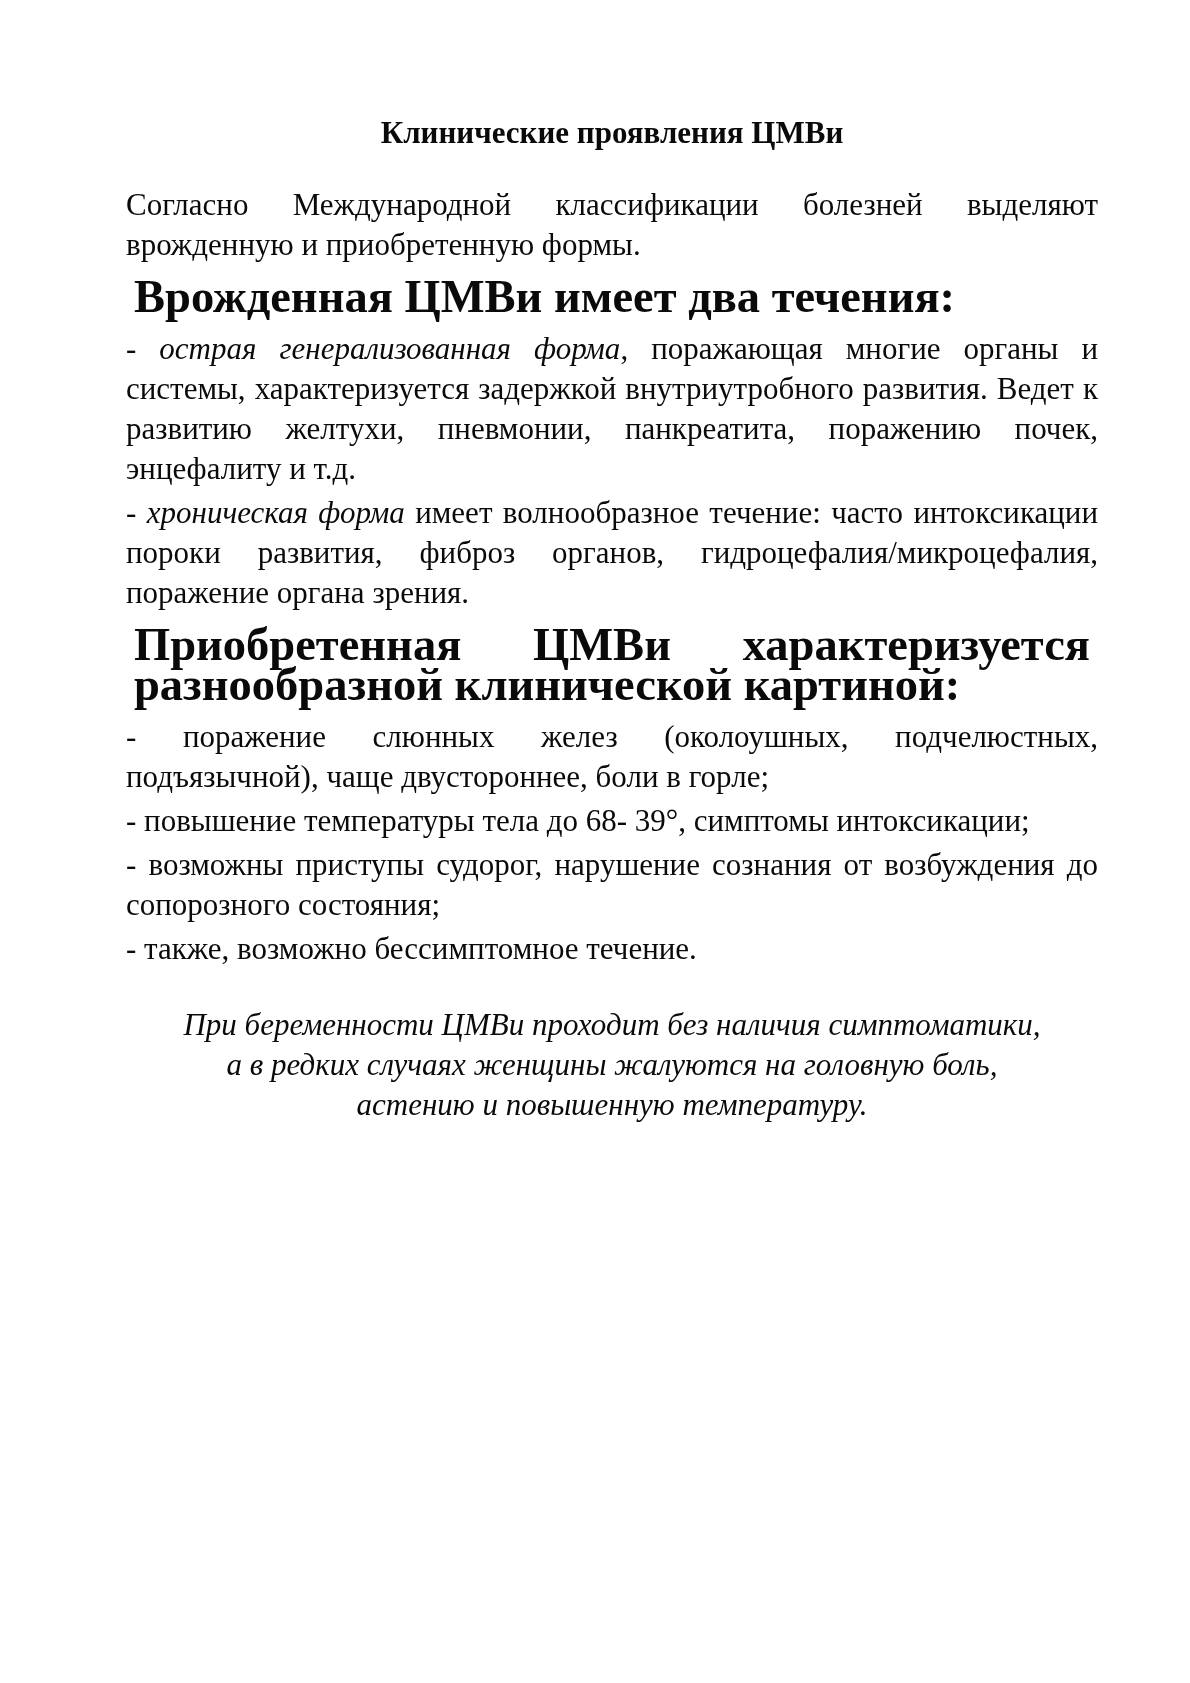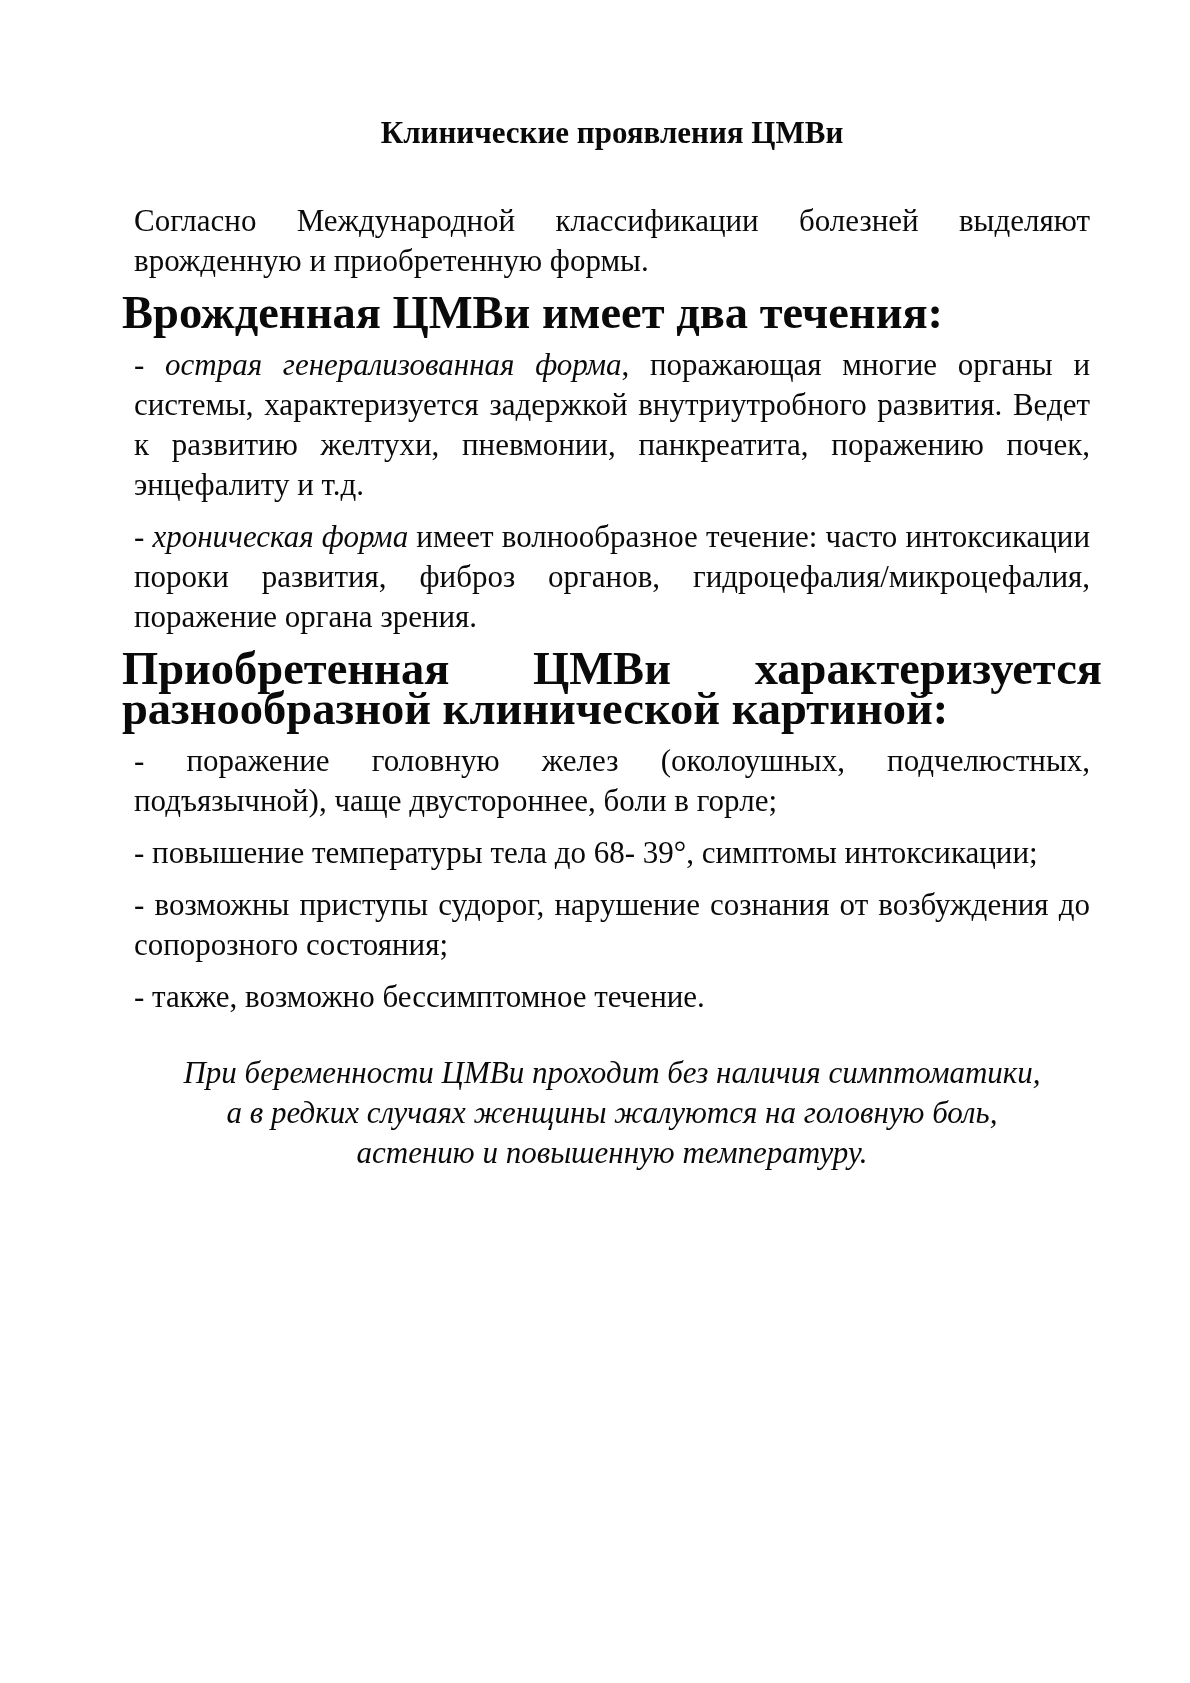--- a/index.html
+++ b/index.html
@@ -17,33 +17,33 @@
     font-family: "Liberation Serif", "DejaVu Serif", serif;
     font-size: 31px;
     line-height: 40px;
     color: #0a0a0a;
     overflow: hidden;
   }
   .title {
     font-size: 31px;
     font-weight: bold;
     text-align: center;
-    margin: 0 0 48px 0;
+    margin: 0 0 32px 0;
   }
   .body-par {
     text-align: justify;
-    margin: 12px;
+    margin: 4px;
   }
   .spacer-before {
     margin-top: 40px;
   }
   .section-heading {
     font-weight: bold;
     text-align: justify;
-    margin: 0;
+    margin: 12px;
   }
   .note {
     font-style: italic;
     text-align: center;
     max-width: 880px;
     margin: 36px auto 0 auto;
   }
   em {
   }
 </style>
@@ -57,21 +57,21 @@
   <p class="body-par">Согласно Международной классификации болезней выделяют врожденную и приобретенную формы.</p>
 
   <h2 class="section-heading spacer-before">Врожденная ЦМВи имеет два течения:</h2>
 
   <p class="body-par"><span>- </span><em>острая генерализованная форма</em><span>, поражающая многие органы и системы, характеризуется задержкой внутриутробного развития. Ведет к развитию желтухи, пневмонии, панкреатита, поражению почек, энцефалиту и т.д.</span></p>
 
   <p class="body-par"><span>- </span><em>хроническая форма</em><span> имеет волнообразное течение: часто интоксикации пороки развития, фиброз органов, гидроцефалия/микроцефалия, поражение органа зрения.</span></p>
 
   <h2 class="section-heading spacer-before">Приобретенная ЦМВи характеризуется разнообразной клинической картиной:</h2>
 
-  <p class="body-par">- поражение головную желез (околоушных, подчелюстных, подъязычной), чаще двустороннее, боли в горле;</p>
+  <p class="body-par">- поражение слюнных желез (околоушных, подчелюстных, подъязычной), чаще двустороннее, боли в горле;</p>
 
 
   <p class="body-par">- повышение температуры тела до 68- 39°, симптомы интоксикации;</p>
 
   <p class="body-par">- возможны приступы судорог, нарушение сознания от возбуждения до сопорозного состояния;</p>
 
   <p class="body-par">- также, возможно бессимптомное течение.</p>
 
   <p class="note">При беременности ЦМВи проходит без наличия симптоматики, а в редких случаях женщины жалуются на головную боль, астению и повышенную температуру.</p>
 

